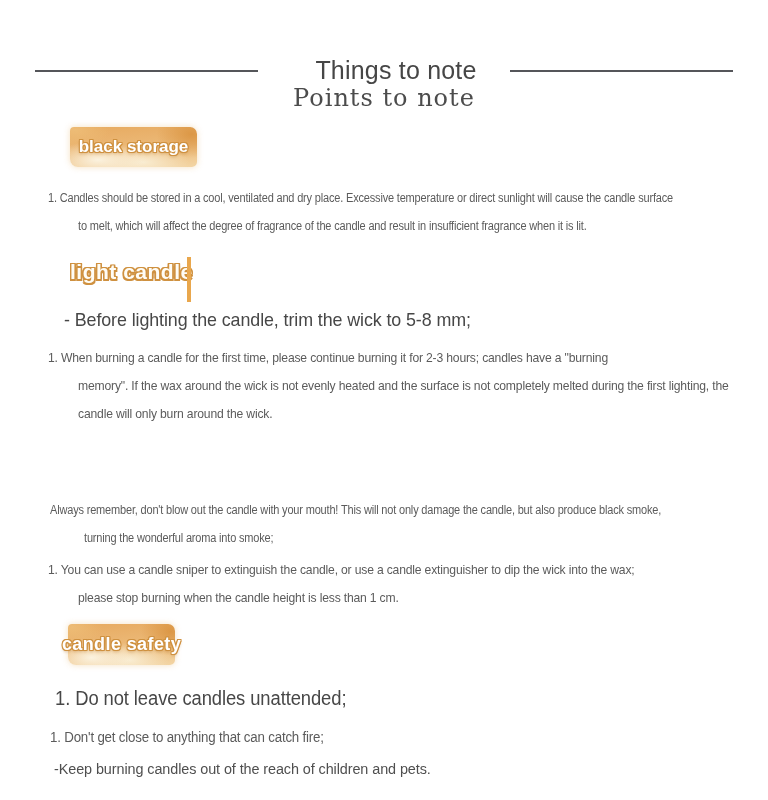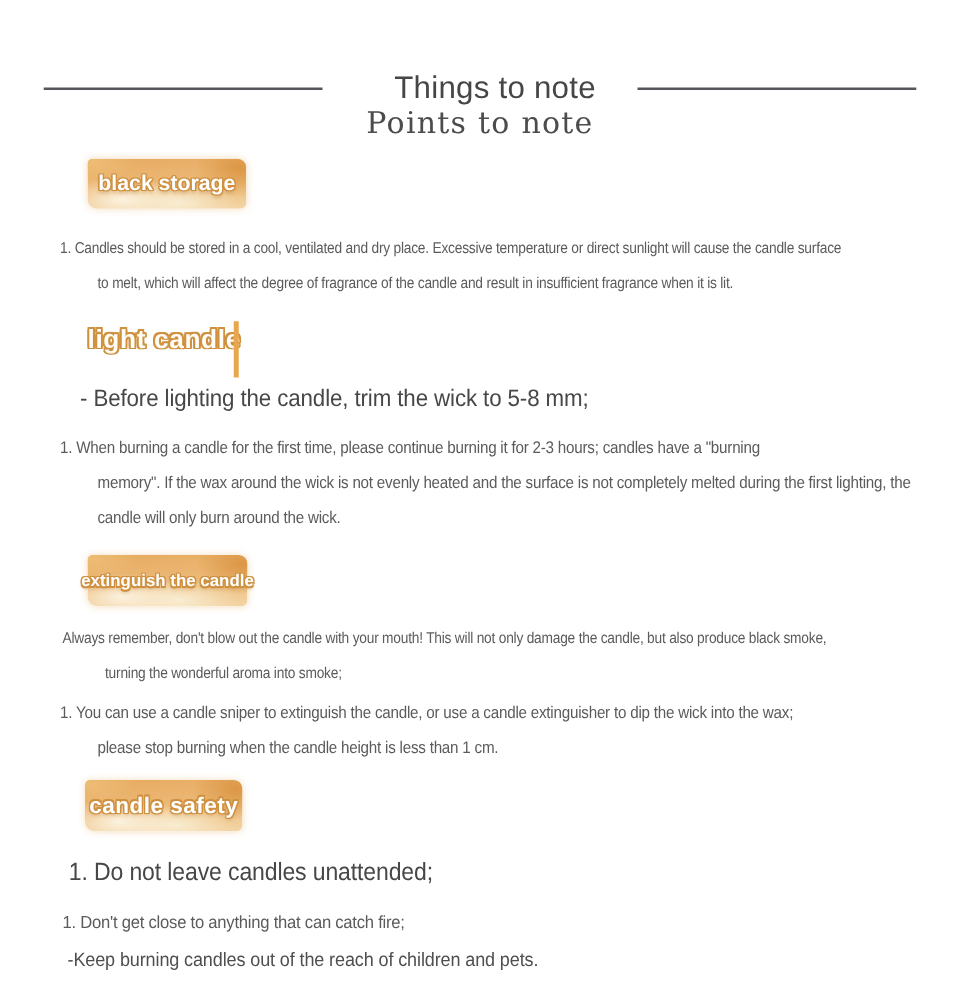--- a/index.html
+++ b/index.html
@@ -44,21 +44,21 @@
       -1px -1px 0 var(--badge-outline,#cf9140), 1px -1px 0 var(--badge-outline,#cf9140),
       -1px  1px 0 var(--badge-outline,#cf9140), 1px  1px 0 var(--badge-outline,#cf9140),
       -1px  0   0 var(--badge-outline,#cf9140), 1px  0   0 var(--badge-outline,#cf9140),
        0   -1px 0 var(--badge-outline,#cf9140), 0    1px 0 var(--badge-outline,#cf9140),
        0    2px 3px rgba(176,118,48,.45);
   }
   #badge-storage{left:70px;top:127px;width:127px;height:40px;}
   #badge-storage .badge-text{font-size:17px;}
   #badge-extinguish{left:70px;top:444px;width:128px;height:41px;}
   #badge-extinguish .badge-text{font-size:13.5px;}
-  #badge-safety{left:68px;top:624px;width:126px;height:41px;}
+  #badge-safety{left:68px;top:624px;width:107px;height:41px;}
   #badge-safety .badge-text{font-size:18px;letter-spacing:.4px;}
   
   .outline-title{
     position:absolute;left:70px;top:260px;margin:0;
     font-size:21px;font-weight:700;white-space:nowrap;
     color:#fffdf6;letter-spacing:.5px;
     text-shadow:
       -1.5px -1.5px 0 var(--badge-outline,#c8924a), 1.5px -1.5px 0 var(--badge-outline,#c8924a),
       -1.5px  1.5px 0 var(--badge-outline,#c8924a), 1.5px  1.5px 0 var(--badge-outline,#c8924a),
       -1.5px  0 0 var(--badge-outline,#c8924a), 1.5px 0 0 var(--badge-outline,#c8924a),
@@ -90,23 +90,20 @@
   <p class="line t-small" style="left:48px;top:191px;">1. Candles should be stored in a cool, ventilated and dry place. Excessive temperature or direct sunlight will cause the candle surface</p>
   <p class="line t-small" style="left:78px;top:219px;">to melt, which will affect the degree of fragrance of the candle and result in insufficient fragrance when it is lit.</p>
 
   <p class="outline-title">light candle</p>
   <div class="accent-bar"></div>
   <p class="line t-big" style="left:64px;top:309px;">- Before lighting the candle, trim the wick to 5-8 mm;</p>
   <p class="line t-med" style="left:48px;top:350px;">1. When burning a candle for the first time, please continue burning it for 2-3 hours; candles have a "burning</p>
   <p class="line t-med" style="left:78px;top:378px;">memory". If the wax around the wick is not evenly heated and the surface is not completely melted during the first lighting, the</p>
   <p class="line t-med" style="left:78px;top:406px;">candle will only burn around the wick.</p>
 
-  <div class="badge" id="badge-extinguish">
-    <span class="badge-text">extinguish the candle</span>
-  </div>
   <p class="line t-small" style="left:50px;top:503px;">Always remember, don't blow out the candle with your mouth! This will not only damage the candle, but also produce black smoke,</p>
   <p class="line t-small" style="left:84px;top:531px;">turning the wonderful aroma into smoke;</p>
   <p class="line t-med" style="left:48px;top:562px;">1. You can use a candle sniper to extinguish the candle, or use a candle extinguisher to dip the wick into the wax;</p>
   <p class="line t-med" style="left:78px;top:590px;">please stop burning when the candle height is less than 1 cm.</p>
 
   <div class="badge" id="badge-safety">
     <span class="badge-text">candle safety</span>
   </div>
   <p class="line t-big2" style="left:55px;top:687px;">1. Do not leave candles unattended;</p>
   <p class="line t-fire" style="left:50px;top:729px;">1. Don't get close to anything that can catch fire;</p>

